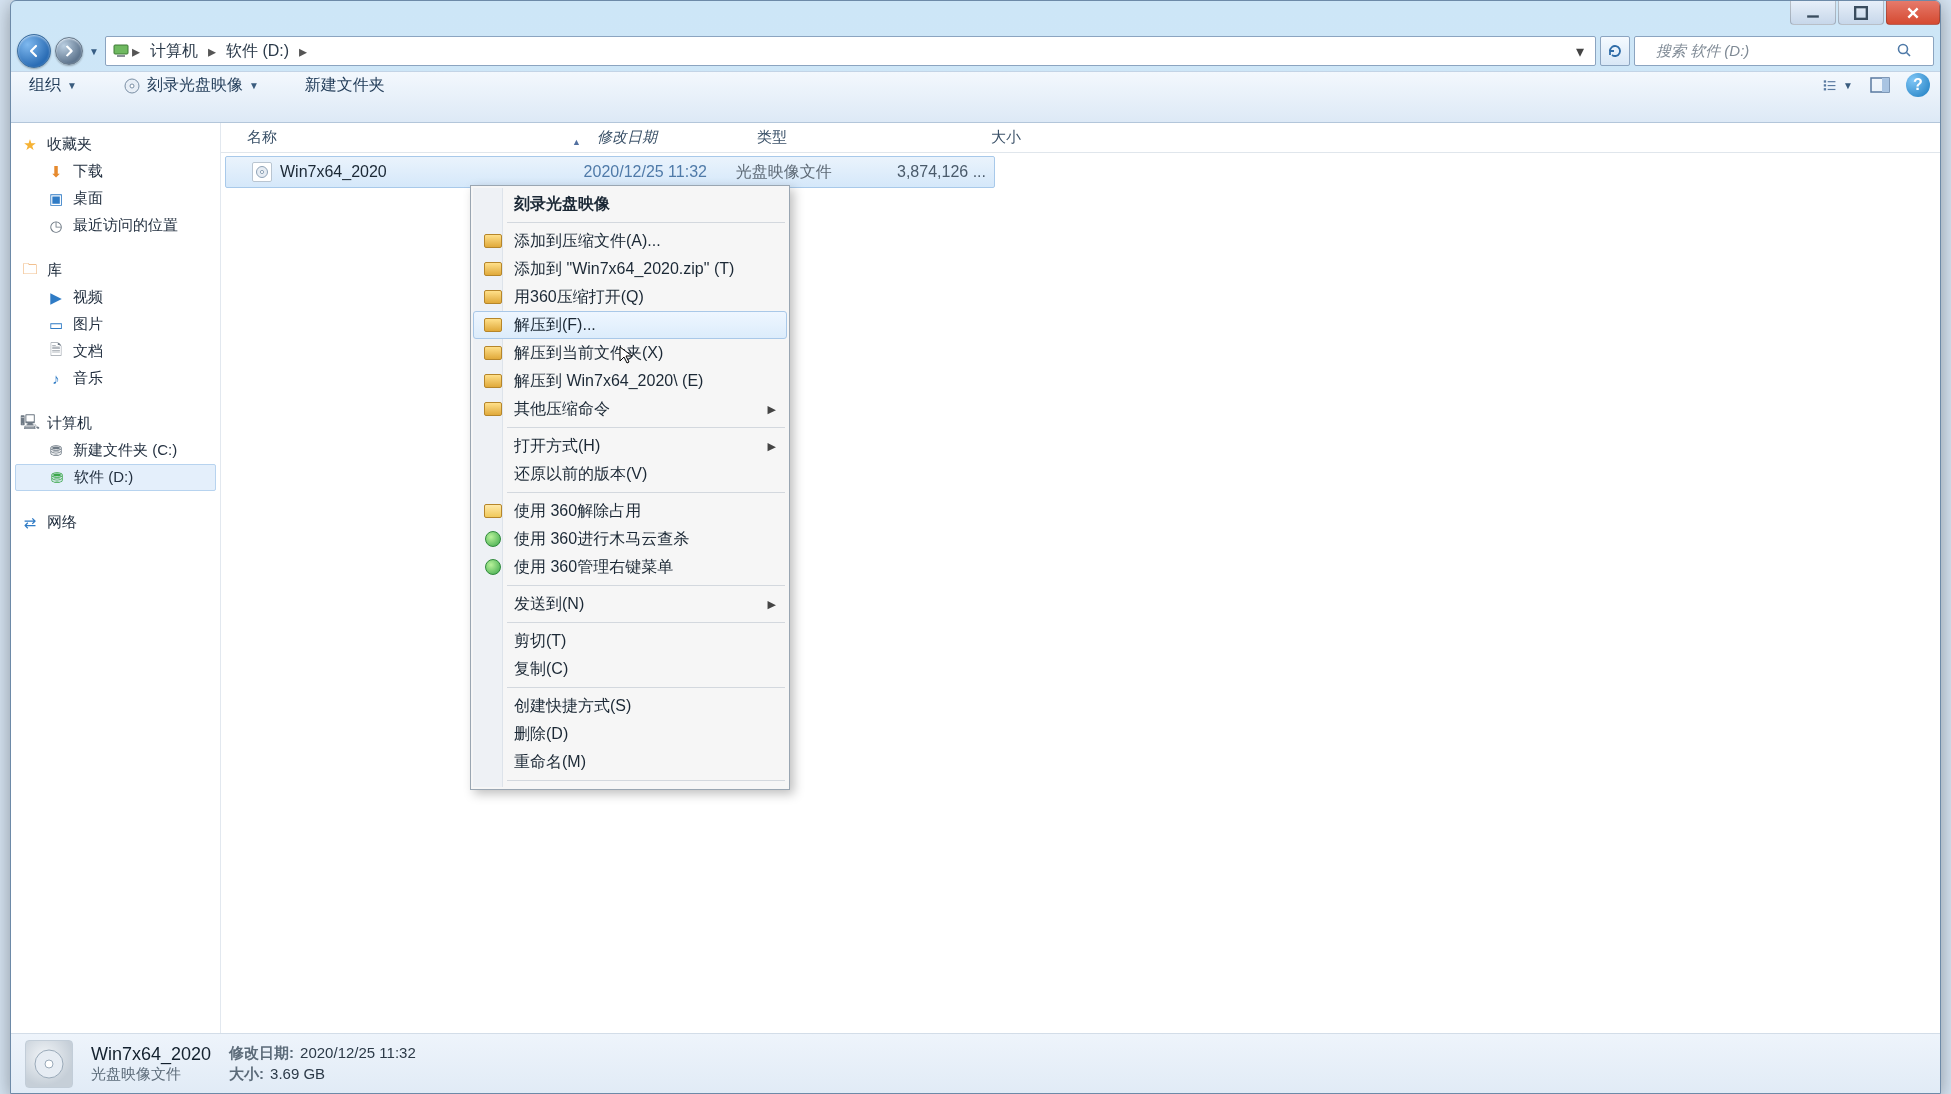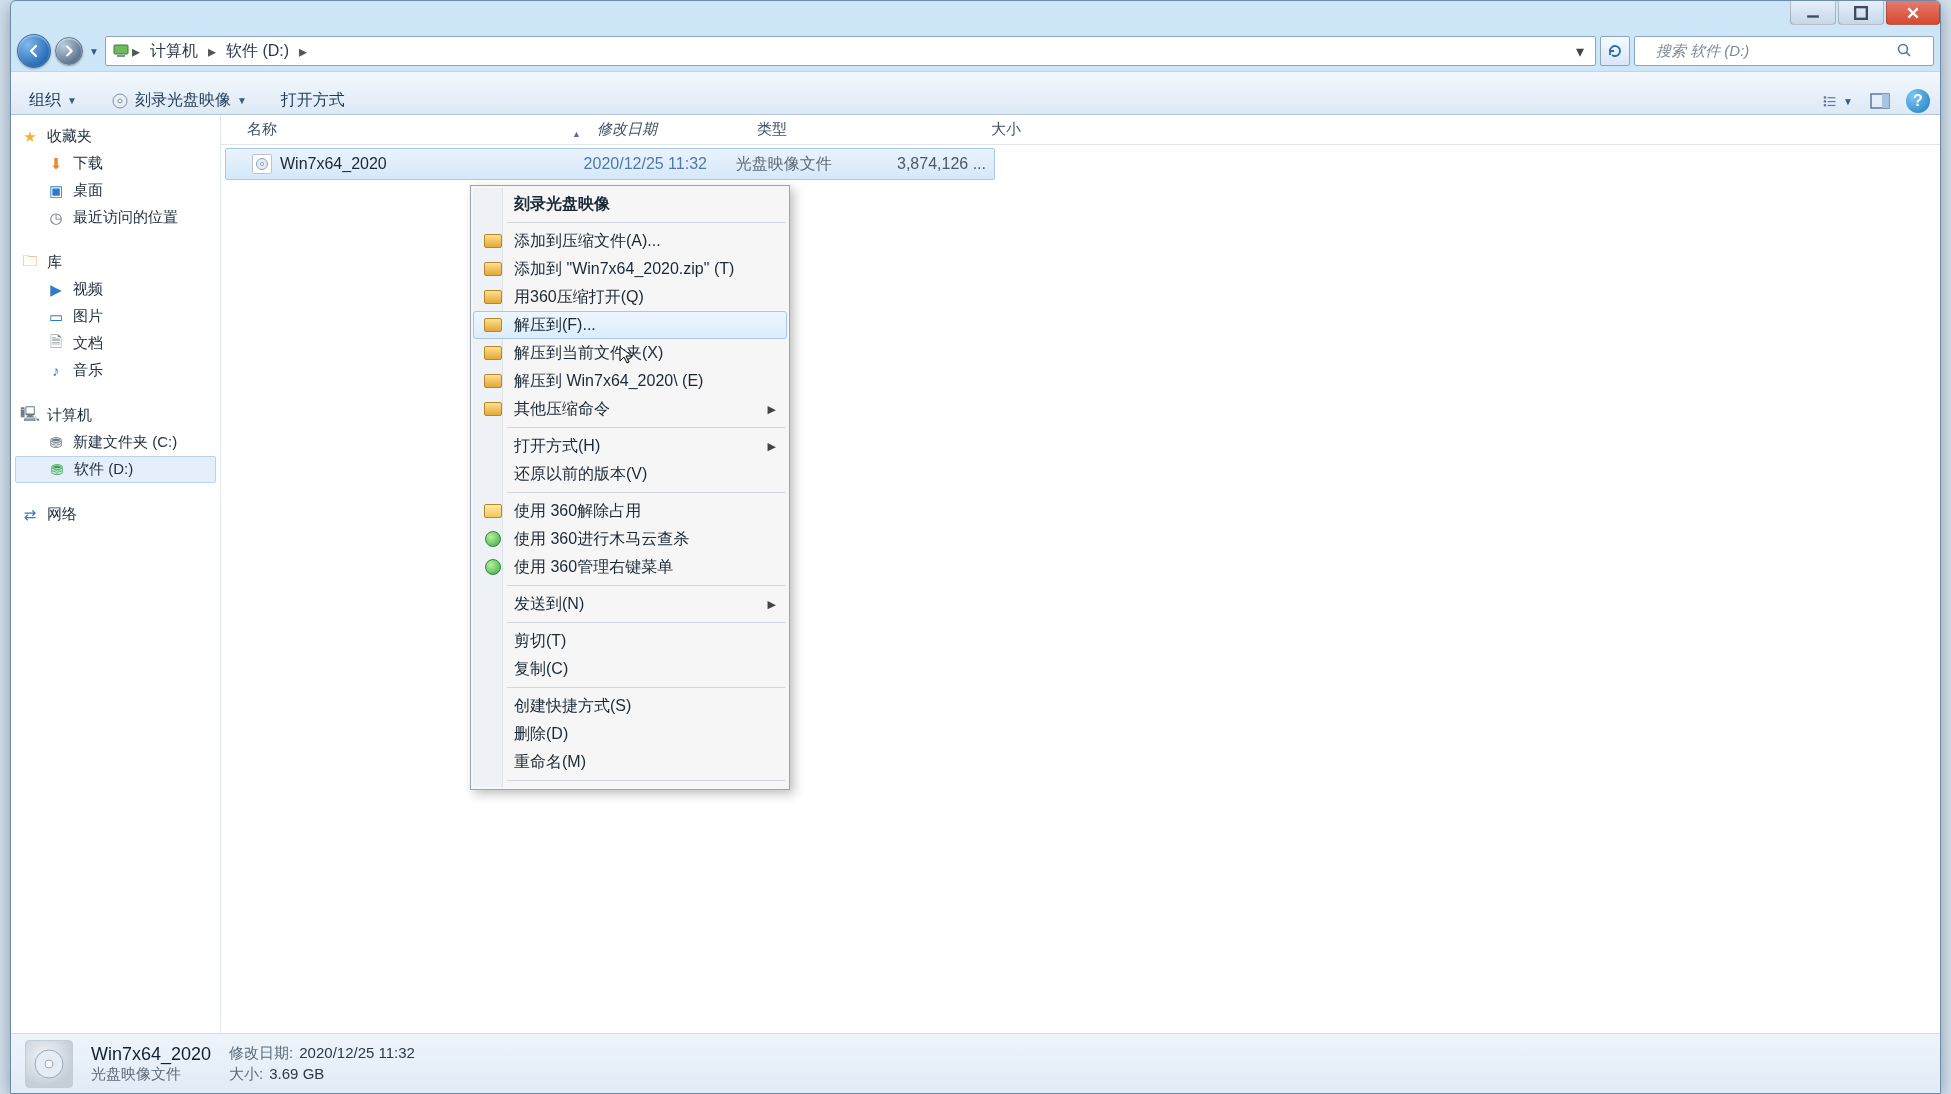--- a/index.html
+++ b/index.html
@@ -64,24 +64,24 @@
     border:1px solid #8ba4c0; border-radius:2px; display:flex; align-items:center; justify-content:center;
   }
   .searchbox {
     width:300px; height:30px; background:#fff; border:1px solid #8ba4c0; border-radius:2px;
     display:flex; align-items:center; padding:0 21px; color:#7f8a95; font-style:italic; font-size:15px;
     justify-content:space-between;
   }
 
   
   .toolbar {
-    height: 44px;
+    height: 52px;
     background: linear-gradient(to bottom,#f3f8fd,#dde9f6);
     border-top:1px solid #c3d4e6; border-bottom:1px solid #b3c6da;
-    display:flex; align-items:flex-end; padding:0 10px; gap:18px;
+    display:flex; align-items:flex-start; padding:0 10px; gap:30px;
     font-size:16px; color:#1f3a57;
   }
   .toolbar .tbtn { display:flex; align-items:center; gap:6px; padding:3px 8px; border-radius:3px;}
   .toolbar .dd-arrow { font-size:10px; color:#3a5c7e; }
   .toolbar .right { margin-left:auto; display:flex; align-items:center; gap:10px;}
   .toolbar .iconbtn {
     width:32px; height:26px; border:1px solid transparent; border-radius:3px;
     display:flex; align-items:center; justify-content:center;
   }
   .help { width:24px; height:24px; border-radius:50%; background:radial-gradient(circle at 30% 30%,#7fc6f6,#1b7bbf); color:#fff; display:flex;align-items:center;justify-content:center; font-weight:bold;}
@@ -169,21 +169,21 @@
     font-size:15px; color:#2c3a48;
   }
   .details .thumb {
     width:48px; height:48px; border-radius:4px;
     background: radial-gradient(circle at 40% 35%, #f2f5f8, #c6cfd8 70%);
     border:1px solid #c2cdd8; display:flex; align-items:center; justify-content:center;
   }
   .details .dname { font-size:18px; color:#12202e; }
   .details .dtype { color:#5c6b79; }
   .details .kv { display:flex; gap:6px; }
-  .details .kv .k { color:#5c6b79; }
+  .details .kv .k { color:#5c6b79;font-weight:bold; }
 
   .cursor {
     position:absolute; left:618px; top:345px; width:20px; height:20px; z-index:60;
     pointer-events:none;
   }
 
   
   .i-star { color:#f6b234; }
   .i-blue { color:#2f7bc5; }
   .i-orange { color:#e68a2e; }
@@ -277,21 +277,21 @@
       <span class="sb-icon">
         <svg width="18" height="18" viewBox="0 0 18 18">
             <circle cx="9" cy="9" r="7" fill="#e7eef6" stroke="#7a8fa5"></circle>
             <circle cx="9" cy="9" r="2" fill="#fff" stroke="#7a8fa5"></circle>
           </svg>
       </span>
       <span>刻录光盘映像</span>
       <span class="dd-arrow">▼</span>
     </div>
     <div class="tbtn">
-      <span>打开方式</span>
+      <span>新建文件夹</span>
     </div>
     <div class="right">
       <div class="iconbtn">
         <svg width="22" height="16" viewBox="0 0 22 16">
             <rect x="1" y="2" width="3" height="3" fill="#5a7aa0"></rect>
             <rect x="1" y="7" width="3" height="3" fill="#5a7aa0"></rect>
             <rect x="1" y="12" width="3" height="3" fill="#5a7aa0"></rect>
             <rect x="6" y="3" width="10" height="1.5" fill="#5a7aa0"></rect>
             <rect x="6" y="8" width="10" height="1.5" fill="#5a7aa0"></rect>
             <rect x="6" y="13" width="10" height="1.5" fill="#5a7aa0"></rect>

